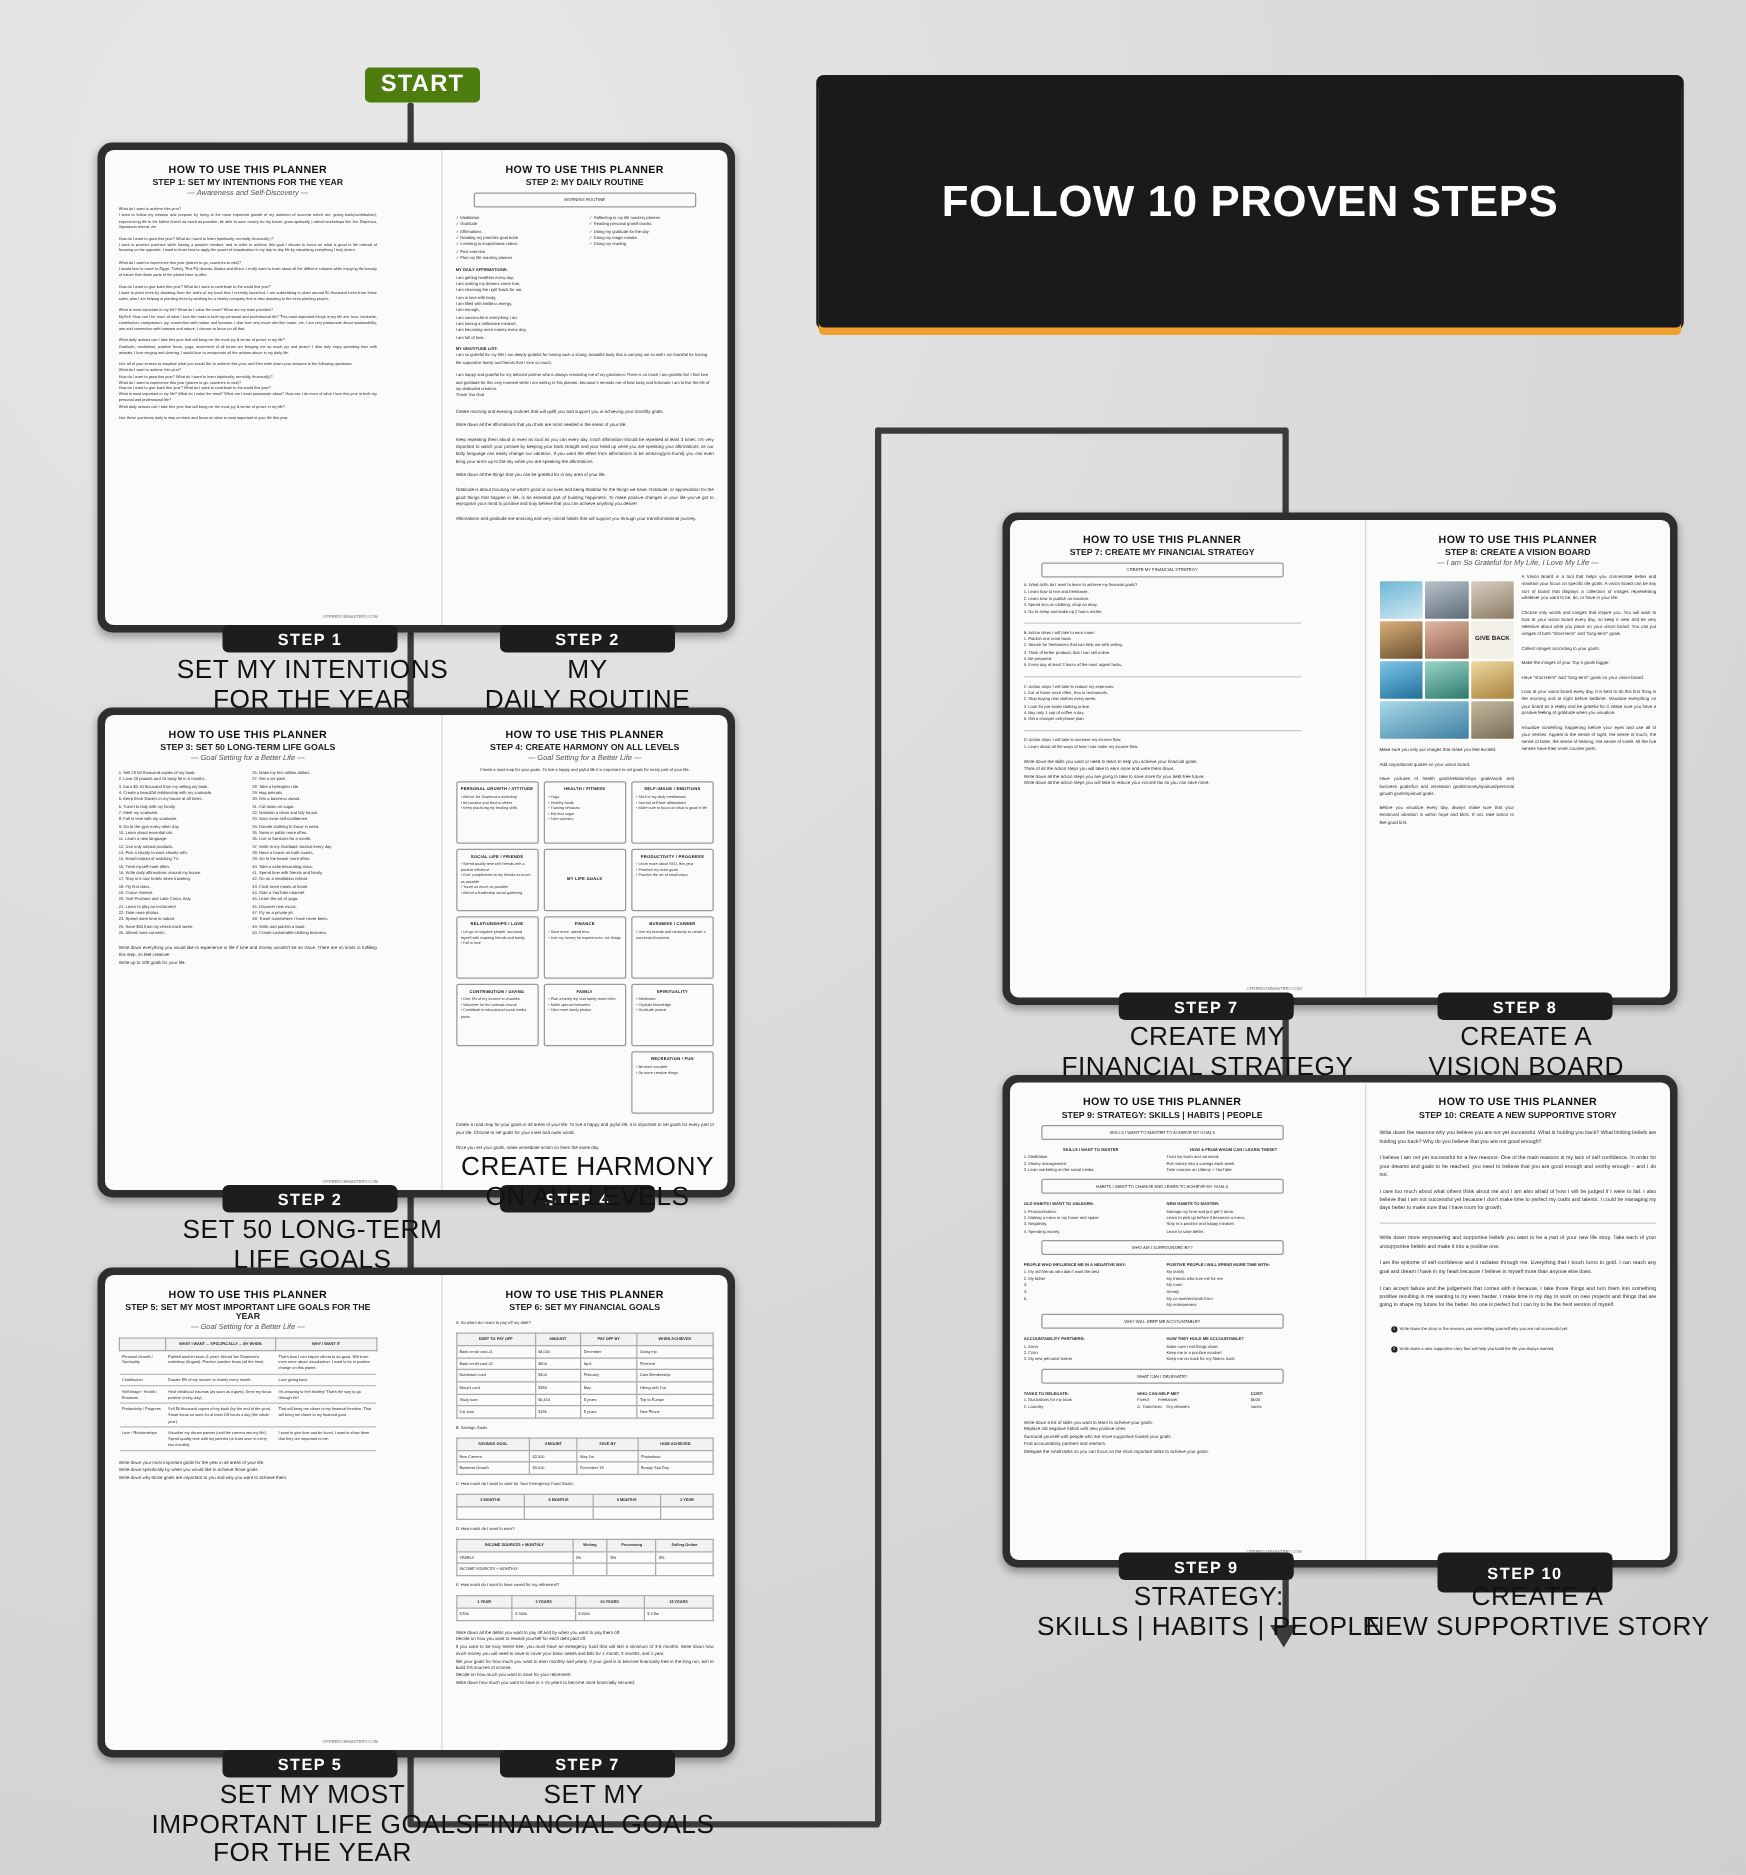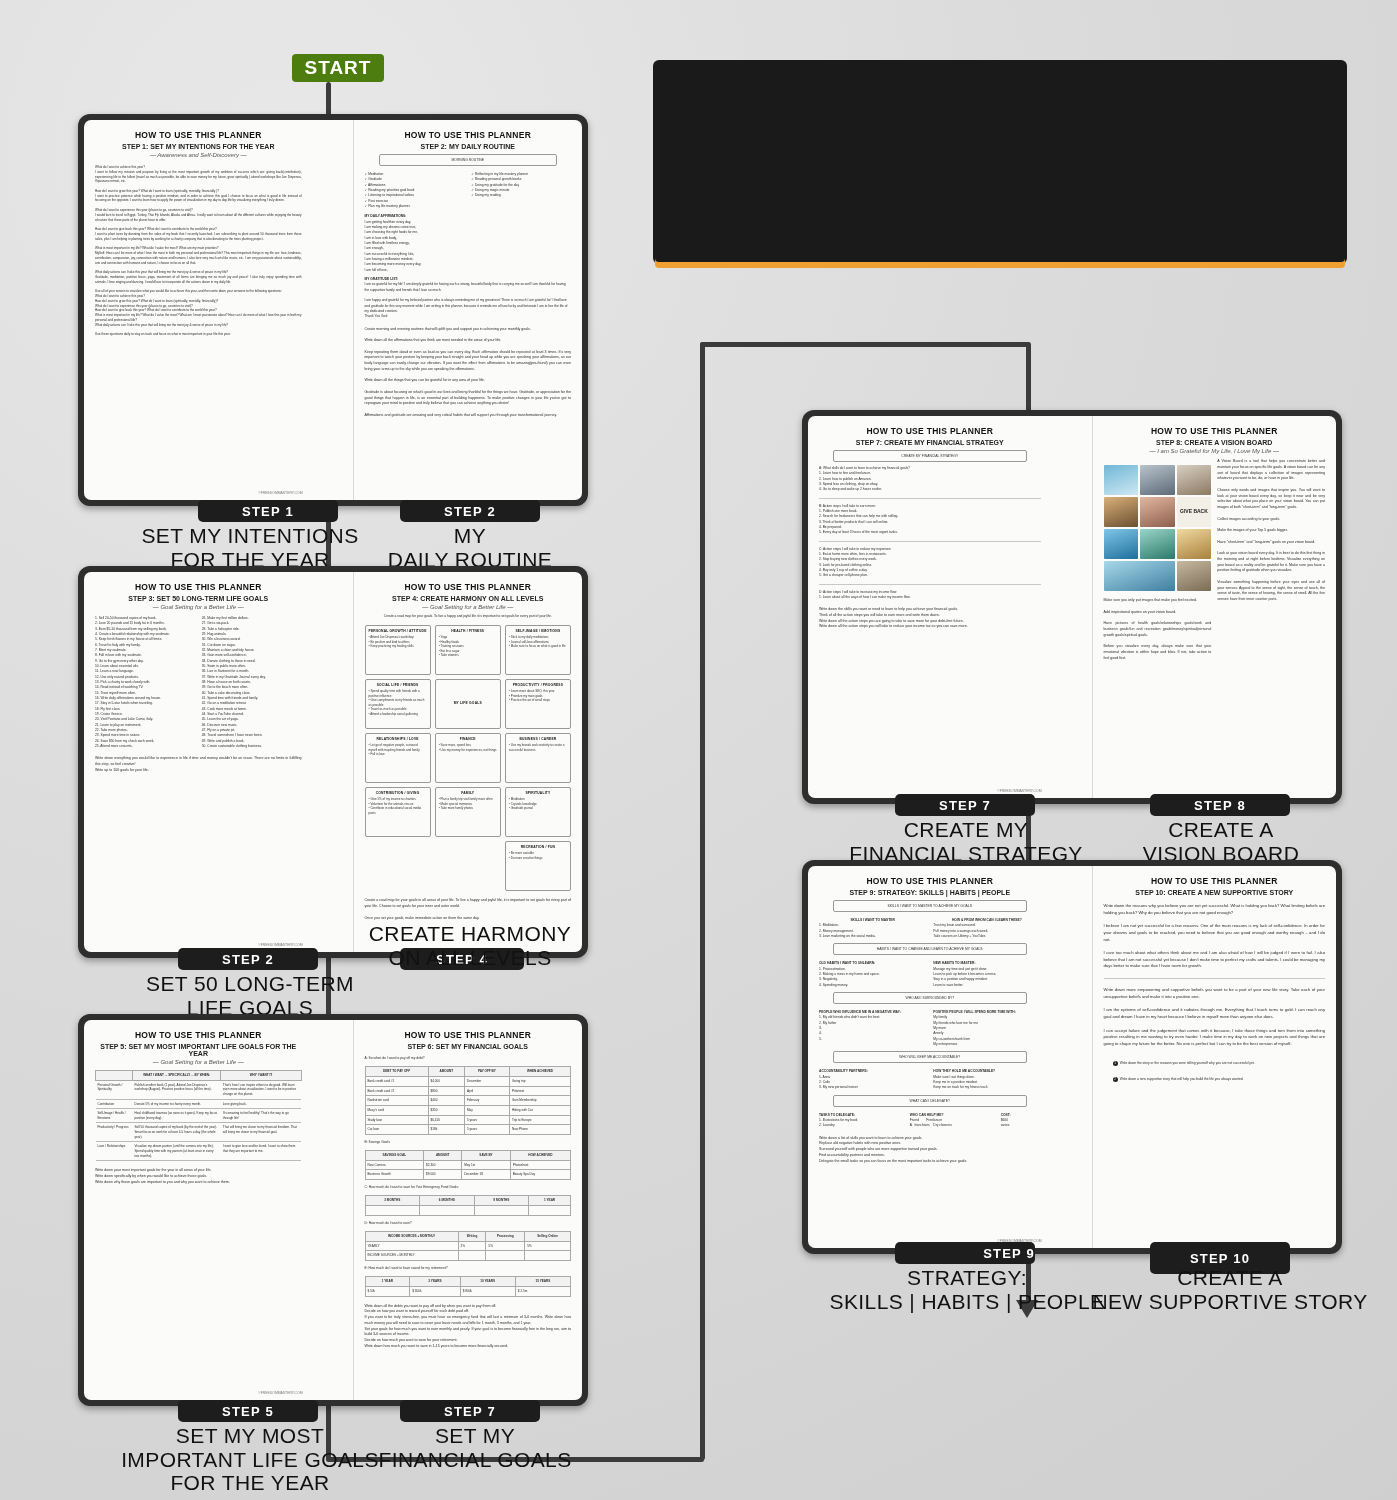--- a/index.html
+++ b/index.html
@@ -103,20 +103,21 @@
     position:absolute;left:1016px;top:1300px;width:0;height:0;
     border-left:11px solid transparent;border-right:11px solid transparent;
     border-top:18px solid #3b3b3b;
   }
   .numbadge{display:inline-block;width:5px;height:5px;border-radius:50%;background:#222;color:#fff;font-size:3px;text-align:center;line-height:5px;margin-right:2px;}
 </style>
 </head>
 <body>
 
 <div id="banner">
+  <div class="l1">FOLLOW 10 PROVEN STEPS</div>
 </div>
 
 <div id="start-tag">START</div>
 
 <div class="conn v round" style="left:326px;top:82px;height:42px;"></div>
 <div class="conn v round" style="left:326px;top:505px;height:70px;"></div>
 <div class="conn v round" style="left:326px;top:948px;height:70px;"></div>
 <div class="conn v round" style="left:326px;top:1400px;height:60px;"></div>
 <div class="conn h round" style="left:326px;top:1457px;width:378px;"></div>
 <div class="conn v round" style="left:700px;top:342px;height:1118px;"></div>
@@ -203,21 +204,21 @@
 
 Write down all the things that you can be grateful for in any area of your life.
 
 Gratitude is about focusing on what's good in our lives and being thankful for the things we have. Gratitude, or appreciation for the good things that happen in life, is an essential part of building happiness. To make positive changes in your life you've got to reprogram your mind to positive and truly believe that you can achieve anything you desire!
 
 Affirmations and gratitude are amazing and very critical habits that will support you through your transformational journey.</div>
     </div>
   </div>
 </div>
 
-<div class="chip" style="left:178px;top:500px;width:140px;height:22px;margin-left:20px;">
+<div class="chip" style="left:178px;top:500px;width:140px;height:22px;">
   <span>STEP 1</span>
 </div>
 <div class="steplabel" style="left:105px;top:524px;width:290px;white-space:pre-line;">SET MY INTENTIONS
 FOR THE YEAR</div>
 
 <div class="chip" style="left:400px;top:500px;width:140px;height:22px;">
   <span>STEP 2</span>
 </div>
 <div class="steplabel" style="left:330px;top:524px;width:280px;white-space:pre-line;">MY
 DAILY ROUTINE</div>
@@ -816,21 +817,21 @@
           <span class="numbadge">1</span><span>Write down the story or the reasons you were telling yourself why you are not successful yet.</span>
         </div>
         <div class="minilist">
           <span class="numbadge">2</span><span>Write down a new supportive story that will help you build the life you always wanted.</span>
         </div>
       </div>
     </div>
   </div>
 </div>
 
-<div class="chip" style="left:895px;top:1242px;width:140px;height:22px;justify-content:flex-end;">
+<div class="chip" style="left:895px;top:1242px;width:140px;height:22px;">
   <span>STEP 9</span>
 </div>
 <div class="steplabel" style="left:812px;top:1266px;width:310px;white-space:pre-line;">STRATEGY:
 SKILLS | HABITS | PEOPLE</div>
 
 <div class="chip" style="left:1150px;top:1242px;width:140px;height:32px;">
   <span>STEP 10</span>
 </div>
 <div class="steplabel" style="left:1085px;top:1266px;width:290px;white-space:pre-line;">CREATE A
 NEW SUPPORTIVE STORY</div>

